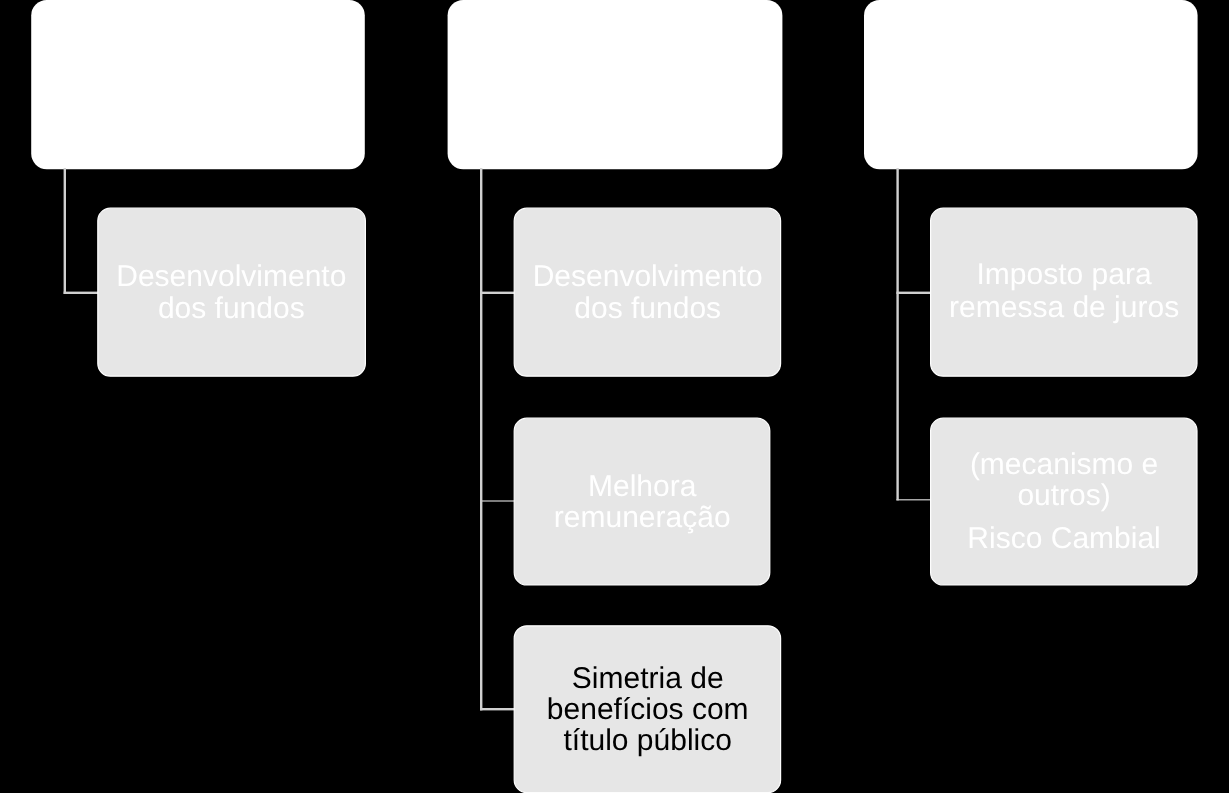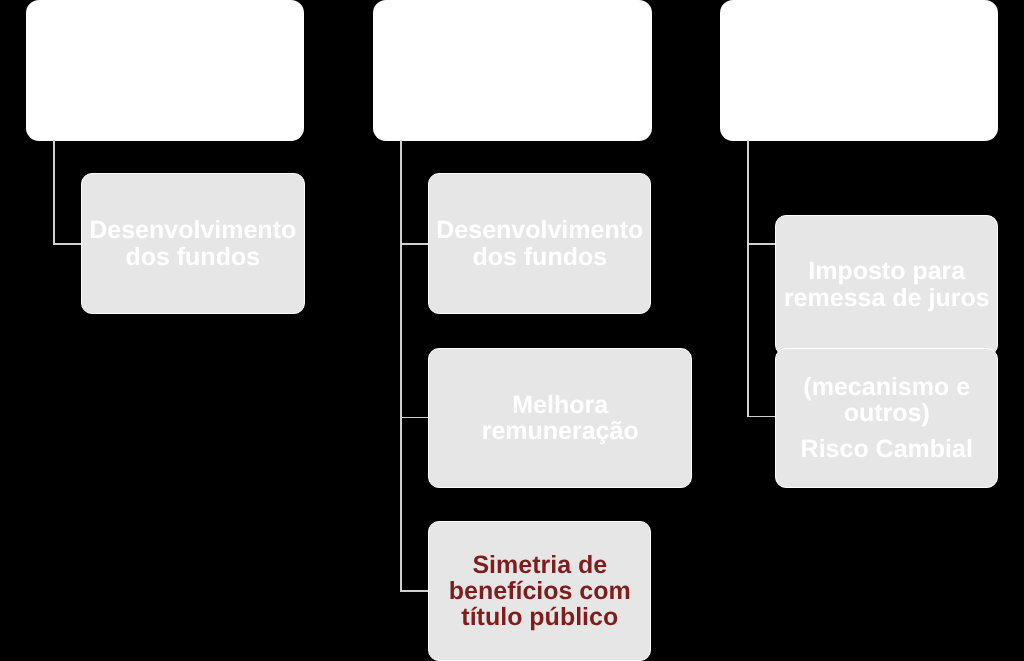--- a/index.html
+++ b/index.html
@@ -1,32 +1,32 @@
 <!DOCTYPE html>
 <html><head>
 <meta charset="utf-8">
 <title>Diagrama</title>
 <style>
   html,body{margin:0;padding:0;background:#000;}
   #stage{position:relative;width:1024px;height:661px;background:#000;overflow:hidden;
-         font-family:"Liberation Sans",sans-serif;text-rendering:geometricPrecision;font-weight:bold;
+         font-family:"Liberation Sans",sans-serif;text-rendering:geometricPrecision;
          -webkit-font-smoothing:antialiased;}
 
   
   .hdr{position:absolute;background:#ffffff;border-radius:13px;}
 
   
   .leaf{position:absolute;background:#e6e6e6;border:1.6px solid #fdfdfd;box-sizing:border-box;
         border-radius:11px;display:flex;flex-direction:column;
         align-items:center;justify-content:center;}
 
   .para{color:#ffffff;font-size:25px;line-height:26.2px;text-align:center;
         white-space:pre-line;margin:0;transform:translateZ(0);}
   .para + .para{margin-top:9px;}
-  .leaf.nudge-up{padding-bottom:2.2px;margin-top:42px;}
+  .leaf.nudge-up{padding-bottom:2.2px;}
 
   
   .vline{position:absolute;background:#d0d0d0;width:1.7px;}
   .hline{position:absolute;background:#d0d0d0;height:1.7px;}
 </style>
 </head>
 <body>
 
 <div id="stage" style="background: rgb(0, 0, 0);">
 
@@ -48,26 +48,26 @@
 
   <div class="leaf" style="left: 81px; top: 173.4px; width: 223.5px; height: 140.5px; background: rgb(230, 230, 230); border-color: rgb(253, 253, 253);">
     <p class="para" style="color: rgb(255, 255, 255);">Desenvolvimento
 dos fundos</p>
   </div>
 
   <div class="leaf" style="left: 428.2px; top: 173.4px; width: 223.2px; height: 140.5px; background: rgb(230, 230, 230); border-color: rgb(253, 253, 253);">
     <p class="para" style="color: rgb(255, 255, 255);">Desenvolvimento
 dos fundos</p>
   </div>
-  <div class="leaf" style="left: 428.2px; top: 348px; width: 264px; height: 140px; background: rgb(230, 230, 230); border-color: rgb(253, 253, 253);">
+  <div class="leaf" style="left: 428.2px; top: 348px; width: 214px; height: 140px; background: rgb(230, 230, 230); border-color: rgb(253, 253, 253);">
     <p class="para" style="color: rgb(255, 255, 255);">Melhora
 remuneração</p>
   </div>
   <div class="leaf" style="left: 428.2px; top: 520.7px; width: 223.2px; height: 140.6px; background: rgb(230, 230, 230); border-color: rgb(253, 253, 253);">
-    <p class="para" style="color: #7f1d1d; text-align: center;">Simetria de
+    <p class="para" style="color: #000000; text-align: center;">Simetria de
 benefícios com
 título público</p>
   </div>
 
   <div class="leaf nudge-up" style="left: 775.2px; top: 173.4px; width: 223.1px; height: 140.6px; background: rgb(230, 230, 230); border-color: rgb(253, 253, 253);">
     <p class="para" style="color: rgb(255, 255, 255);">Imposto para
 remessa de juros</p>
   </div>
   <div class="leaf" style="left: 775.2px; top: 348px; width: 223.1px; height: 140px; background: rgb(230, 230, 230); border-color: rgb(253, 253, 253);">
     <p class="para" style="color: rgb(255, 255, 255);">(mecanismo e

